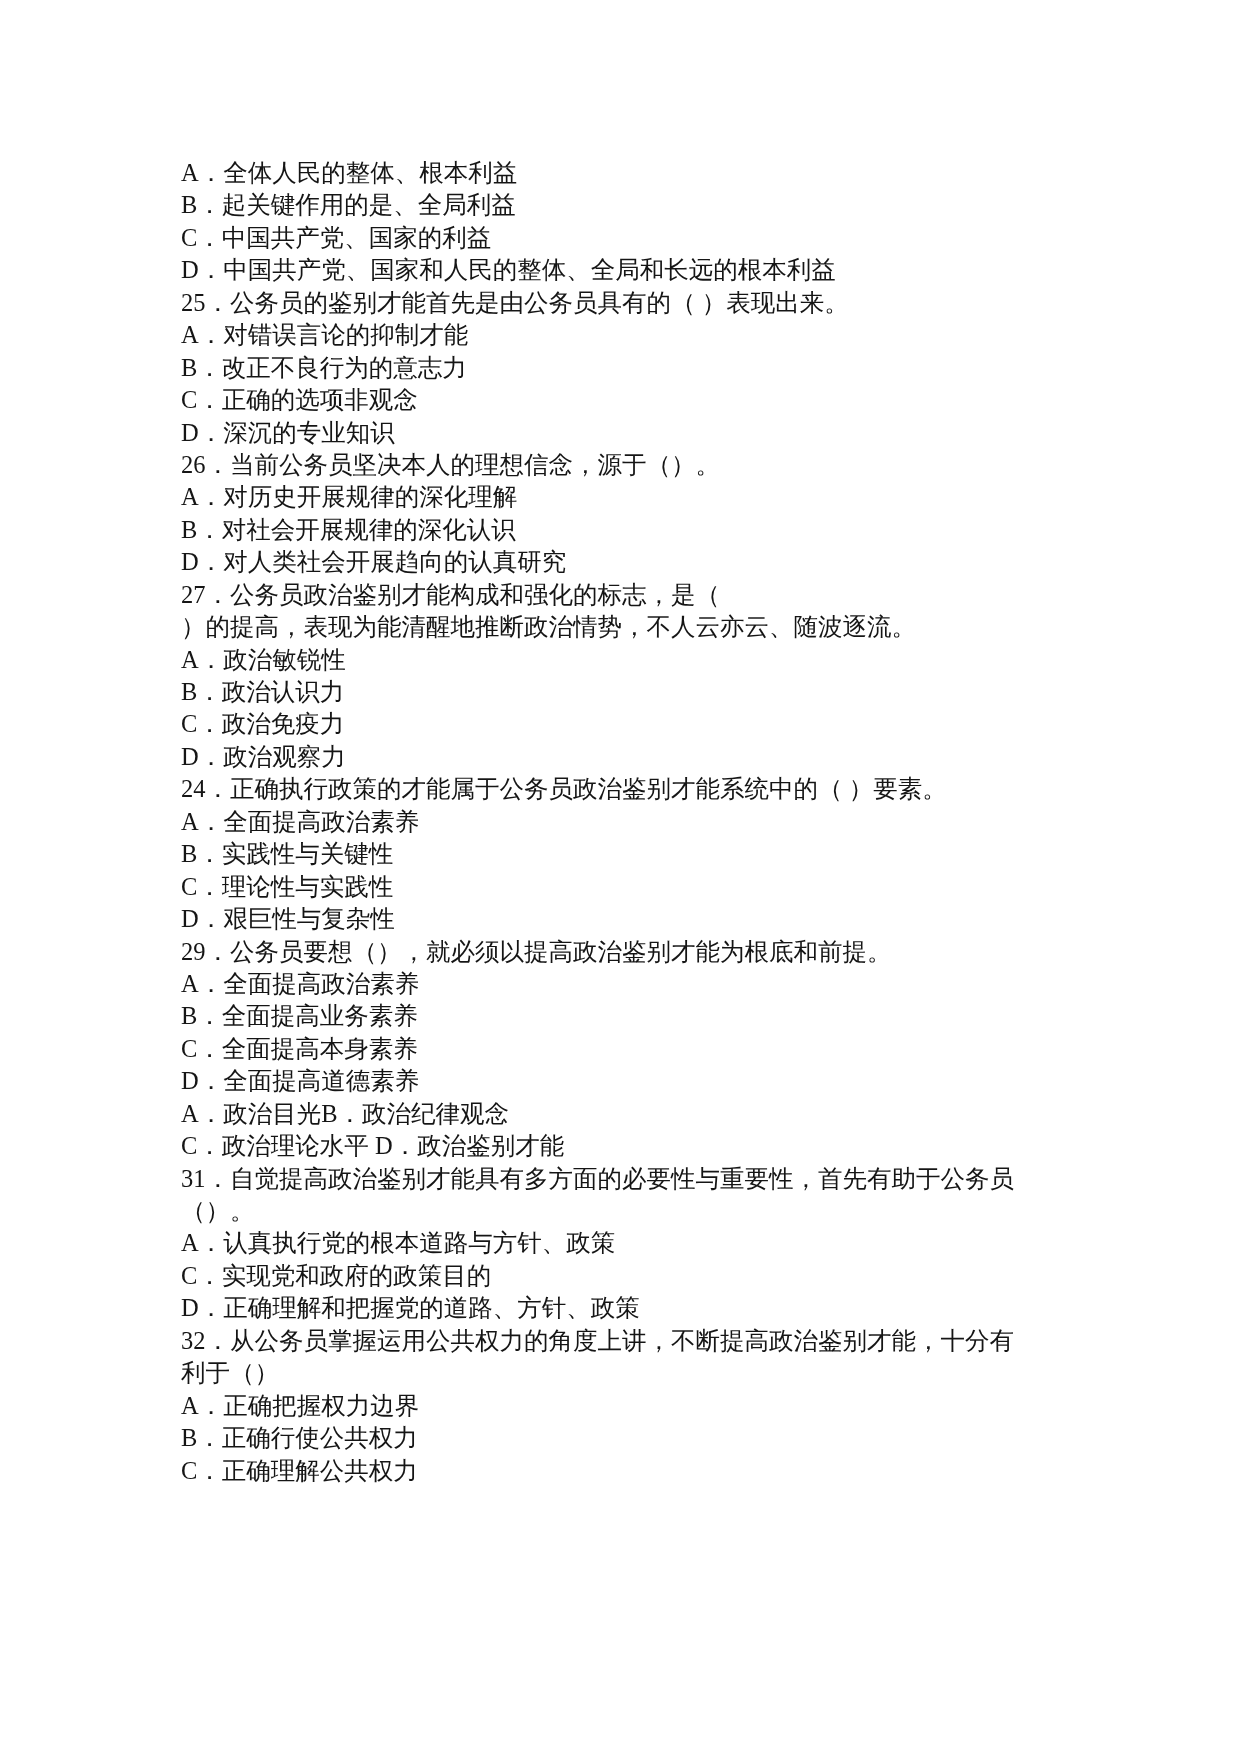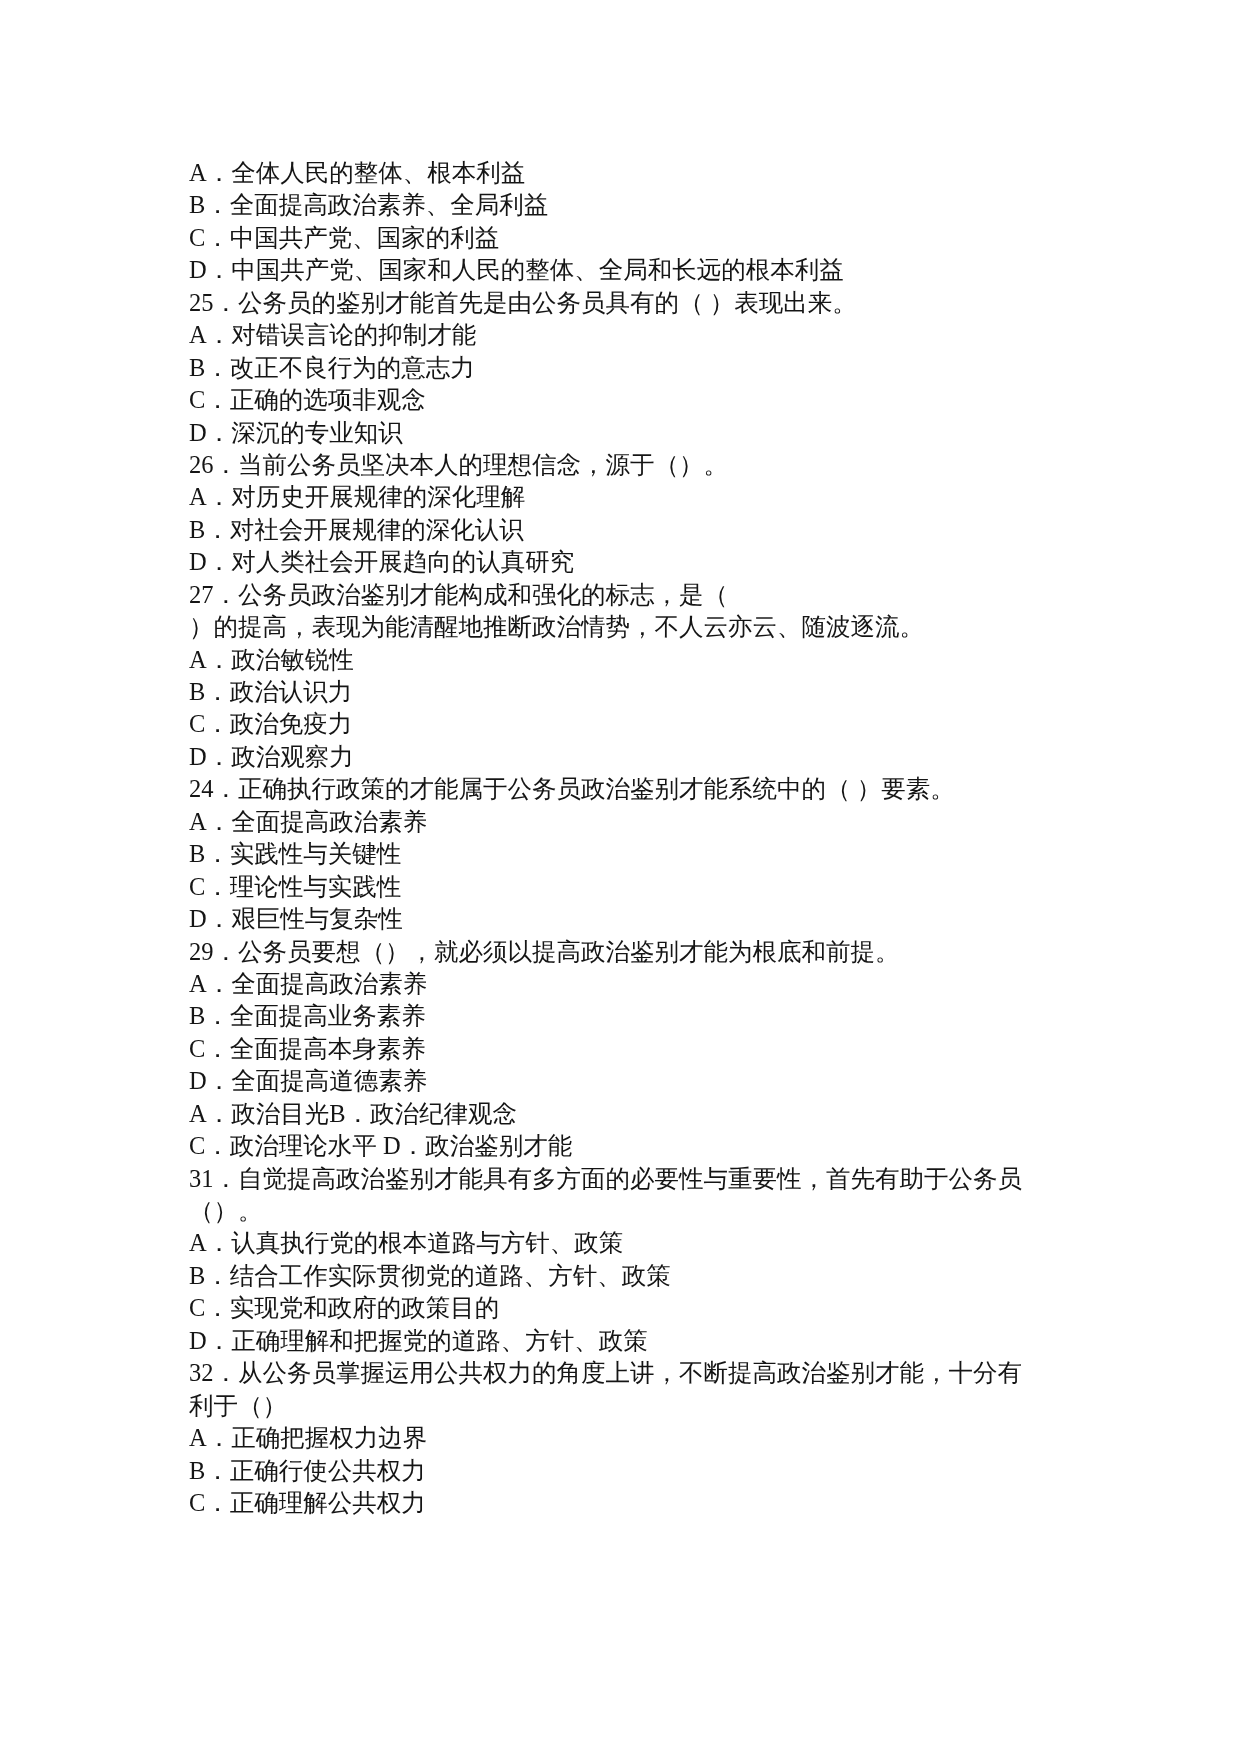--- a/index.html
+++ b/index.html
@@ -9,40 +9,40 @@
   }
   .page {
     position: relative;
     width: 1241px;
     height: 1754px;
     background: #ffffff;
     overflow: hidden;
   }
   .doc-body {
     position: absolute;
-    left: 189px;
+    left: 181px;
     top: 157px;
     right: 10px;
     font-family: "Liberation Serif", "DejaVu Serif", serif;
     font-size: 24.5px;
     line-height: 32.43px;
     color: #151515;
   }
   .line {
     white-space: pre;
     min-height: 32.43px;
   }
 </style>
 </head>
 <body>
 
 <div class="page">
   <div class="doc-body">
     <div class="line">A．全体人民的整体、根本利益</div>
-    <div class="line">B．全面提高政治素养、全局利益</div>
+    <div class="line">B．起关键作用的是、全局利益</div>
     <div class="line">C．中国共产党、国家的利益</div>
     <div class="line">D．中国共产党、国家和人民的整体、全局和长远的根本利益</div>
     <div class="line">25．公务员的鉴别才能首先是由公务员具有的（ ）表现出来。</div>
     <div class="line">A．对错误言论的抑制才能</div>
     <div class="line">B．改正不良行为的意志力</div>
     <div class="line">C．正确的选项非观念</div>
     <div class="line">D．深沉的专业知识</div>
     <div class="line">26．当前公务员坚决本人的理想信念，源于（）。</div>
     <div class="line">A．对历史开展规律的深化理解</div>
     <div class="line">B．对社会开展规律的深化认识</div>
@@ -61,21 +61,20 @@
     <div class="line">29．公务员要想（），就必须以提高政治鉴别才能为根底和前提。</div>
     <div class="line">A．全面提高政治素养</div>
     <div class="line">B．全面提高业务素养</div>
     <div class="line">C．全面提高本身素养</div>
     <div class="line">D．全面提高道德素养</div>
     <div class="line">A．政治目光B．政治纪律观念</div>
     <div class="line">C．政治理论水平 D．政治鉴别才能</div>
     <div class="line">31．自觉提高政治鉴别才能具有多方面的必要性与重要性，首先有助于公务员</div>
     <div class="line">（）。</div>
     <div class="line">A．认真执行党的根本道路与方针、政策</div>
-    <div class="line">B．结合工作实际贯彻党的道路、方针、政策</div>
     <div class="line">C．实现党和政府的政策目的</div>
     <div class="line">D．正确理解和把握党的道路、方针、政策</div>
     <div class="line">32．从公务员掌握运用公共权力的角度上讲，不断提高政治鉴别才能，十分有</div>
     <div class="line">利于（）</div>
     <div class="line">A．正确把握权力边界</div>
     <div class="line">B．正确行使公共权力</div>
     <div class="line">C．正确理解公共权力</div>
   </div>
 </div>
 

